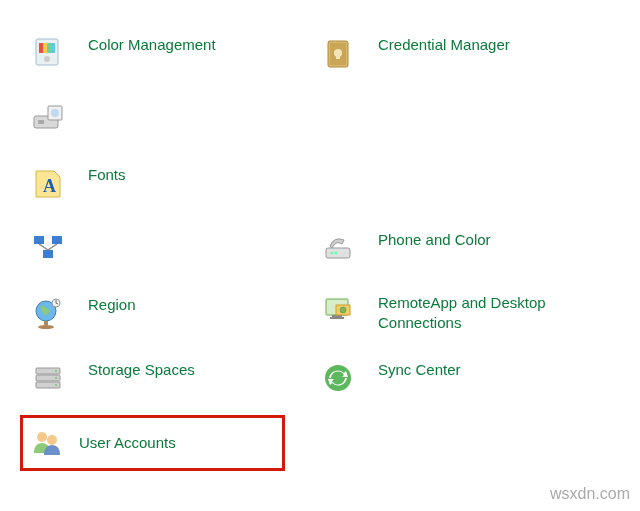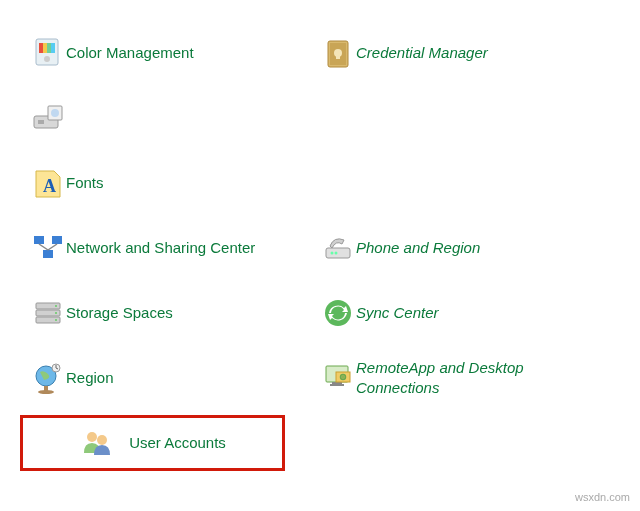--- a/index.html
+++ b/index.html
@@ -30,26 +30,25 @@
       width: 290px;
       display: flex;
       align-items: center;
       gap: 14px;
     }
     .col-right {
       width: 290px;
       display: flex;
       align-items: center;
       gap: 14px;
-      font-style: italic;
     }
     .item {
       display: flex;
-      align-items: center;
-      gap: 0;
+      align-items: flex-start;
+      gap: 22px;
     }
     .icon {
       width: 36px;
       height: 36px;
       flex-shrink: 0;
       display: flex;
       align-items: center;
       justify-content: center;
     }
     .label {
@@ -59,27 +58,26 @@
     }
     .highlight {
       border: 3px solid #d11a0a;
       padding: 4px 6px;
       margin-left: -10px;
       width: 265px;
       height: 56px;
       display: flex;
       align-items: center;
       gap: 14px;
-      justify-content: center;
     }
     .watermark {
       position: absolute;
       bottom: 8px;
       right: 10px;
-      font-size: 11px;
+      font-size: 16px;
       color: #aaa;
       font-family: Arial, sans-serif;
     }
   </style>
 </head>
 <body>
 
 <div class="grid">
 
   <div class="row">
@@ -139,58 +137,31 @@
     <div class="col-left item">
       <span class="icon">
         <svg viewBox="0 0 36 36" width="36" height="36">
           <rect x="4" y="6" width="10" height="8" fill="#3b7fd4"></rect>
           <rect x="22" y="6" width="10" height="8" fill="#3b7fd4"></rect>
           <rect x="13" y="20" width="10" height="8" fill="#3b7fd4"></rect>
           <line x1="9" y1="14" x2="18" y2="20" stroke="#888" stroke-width="1.5"></line>
           <line x1="27" y1="14" x2="18" y2="20" stroke="#888" stroke-width="1.5"></line>
         </svg>
       </span>
-      <span class="label">Network and Sharing Center</span>
     </div>
     <div class="col-right item">
       <span class="icon">
         <svg viewBox="0 0 36 36" width="36" height="36">
           <rect x="6" y="18" width="24" height="10" rx="2" fill="#e0e0e0" stroke="#999"></rect>
           <path d="M10 16 Q14 6 24 10 L22 14 Q16 10 12 18 Z" fill="#d0d0d0" stroke="#999"></path>
           <circle cx="12" cy="23" r="1.5" fill="#6fa"></circle>
           <circle cx="16" cy="23" r="1.5" fill="#6fa"></circle>
         </svg>
       </span>
-      <span class="label">Phone and Region</span>
-    </div>
-  </div>
-
-  <div class="row">
-    <div class="col-left item">
-      <span class="icon">
-        <svg viewBox="0 0 36 36" width="36" height="36">
-          <rect x="6" y="8" width="24" height="6" rx="1" fill="#d0d0d0" stroke="#999"></rect>
-          <rect x="6" y="15" width="24" height="6" rx="1" fill="#d0d0d0" stroke="#999"></rect>
-          <rect x="6" y="22" width="24" height="6" rx="1" fill="#d0d0d0" stroke="#999"></rect>
-          <circle cx="26" cy="11" r="1" fill="#6c6"></circle>
-          <circle cx="26" cy="18" r="1" fill="#6c6"></circle>
-          <circle cx="26" cy="25" r="1" fill="#6c6"></circle>
-        </svg>
-      </span>
-      <span class="label">Storage Spaces</span>
-    </div>
-    <div class="col-right item">
-      <span class="icon">
-        <svg viewBox="0 0 36 36" width="36" height="36">
-          <circle cx="18" cy="18" r="13" fill="#5cb85c"></circle>
-          <path d="M11 18 A7 7 0 0 1 24 15 L22 17 L28 17 L26 11 L24 13 A9 9 0 0 0 9 18 Z" fill="#fff"></path>
-          <path d="M25 18 A7 7 0 0 1 12 21 L14 19 L8 19 L10 25 L12 23 A9 9 0 0 0 27 18 Z" fill="#fff"></path>
-        </svg>
-      </span>
-      <span class="label">Sync Center</span>
+      <span class="label">Phone and Color</span>
     </div>
   </div>
 
   <div class="row">
     <div class="col-left item">
       <span class="icon">
         <svg viewBox="0 0 36 36" width="36" height="36">
           <circle cx="16" cy="16" r="10" fill="#6db8e8" stroke="#3a7fb0"></circle>
           <path d="M10 12 Q14 10 18 14 Q22 18 14 20 Z" fill="#8fc97a"></path>
           <rect x="14" y="26" width="4" height="6" fill="#b0895a"></rect>
@@ -207,20 +178,46 @@
         <svg viewBox="0 0 36 36" width="36" height="36">
           <rect x="6" y="6" width="22" height="16" rx="1" fill="#d8ecc8" stroke="#6aa84f"></rect>
           <rect x="12" y="22" width="10" height="2" fill="#888"></rect>
           <rect x="10" y="24" width="14" height="2" fill="#888"></rect>
           <rect x="16" y="12" width="14" height="10" fill="#f0cc66" stroke="#c9a030"></rect>
           <circle cx="23" cy="17" r="2.5" fill="none" stroke="#6aa84f" stroke-width="1.5"></circle>
           <path d="M23 14 L23 20 M20 17 L26 17" stroke="#6aa84f" stroke-width="1"></path>
         </svg>
       </span>
       <span class="label">RemoteApp and Desktop Connections</span>
+    </div>
+  </div>
+
+  <div class="row">
+    <div class="col-left item">
+      <span class="icon">
+        <svg viewBox="0 0 36 36" width="36" height="36">
+          <rect x="6" y="8" width="24" height="6" rx="1" fill="#d0d0d0" stroke="#999"></rect>
+          <rect x="6" y="15" width="24" height="6" rx="1" fill="#d0d0d0" stroke="#999"></rect>
+          <rect x="6" y="22" width="24" height="6" rx="1" fill="#d0d0d0" stroke="#999"></rect>
+          <circle cx="26" cy="11" r="1" fill="#6c6"></circle>
+          <circle cx="26" cy="18" r="1" fill="#6c6"></circle>
+          <circle cx="26" cy="25" r="1" fill="#6c6"></circle>
+        </svg>
+      </span>
+      <span class="label">Storage Spaces</span>
+    </div>
+    <div class="col-right item">
+      <span class="icon">
+        <svg viewBox="0 0 36 36" width="36" height="36">
+          <circle cx="18" cy="18" r="13" fill="#5cb85c"></circle>
+          <path d="M11 18 A7 7 0 0 1 24 15 L22 17 L28 17 L26 11 L24 13 A9 9 0 0 0 9 18 Z" fill="#fff"></path>
+          <path d="M25 18 A7 7 0 0 1 12 21 L14 19 L8 19 L10 25 L12 23 A9 9 0 0 0 27 18 Z" fill="#fff"></path>
+        </svg>
+      </span>
+      <span class="label">Sync Center</span>
     </div>
   </div>
 
   <div class="row">
     <div class="col-left">
       <div class="highlight">
         <span class="icon">
           <svg viewBox="0 0 36 36" width="36" height="36">
             <circle cx="13" cy="12" r="5" fill="#f4c98a"></circle>
             <path d="M5 28 Q5 18 13 18 Q21 18 21 28 Z" fill="#8fc97a"></path>

